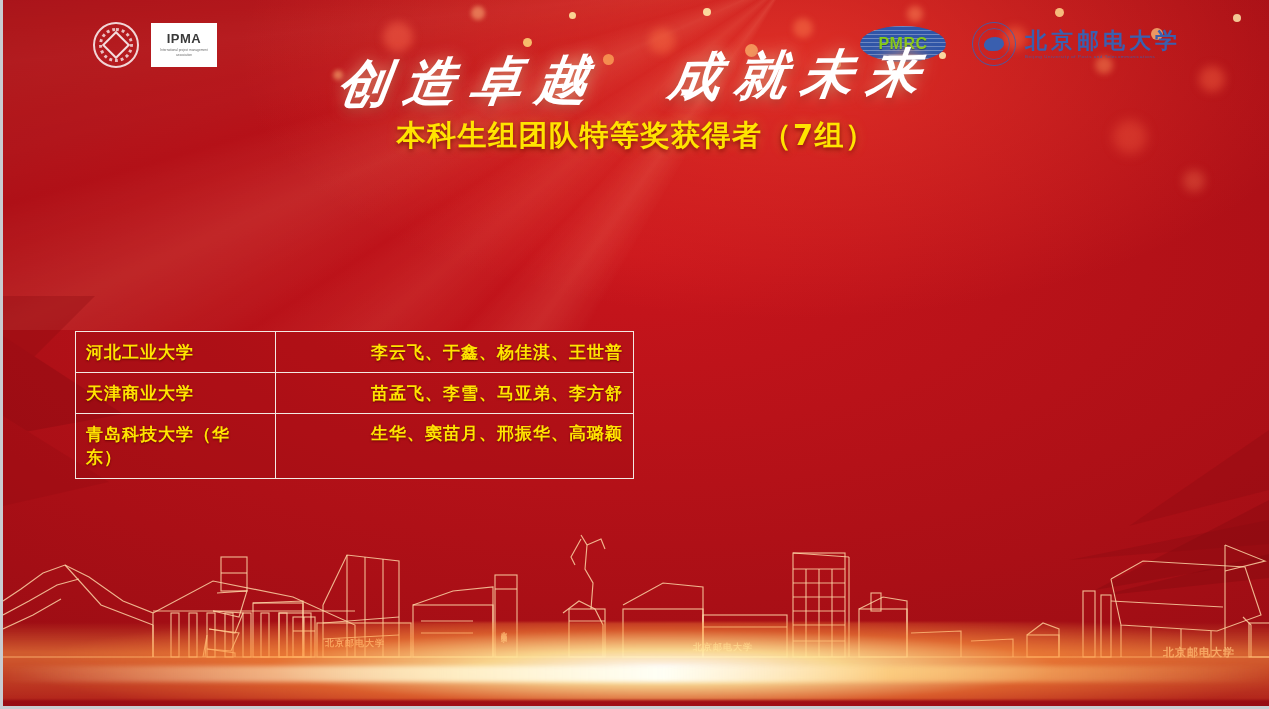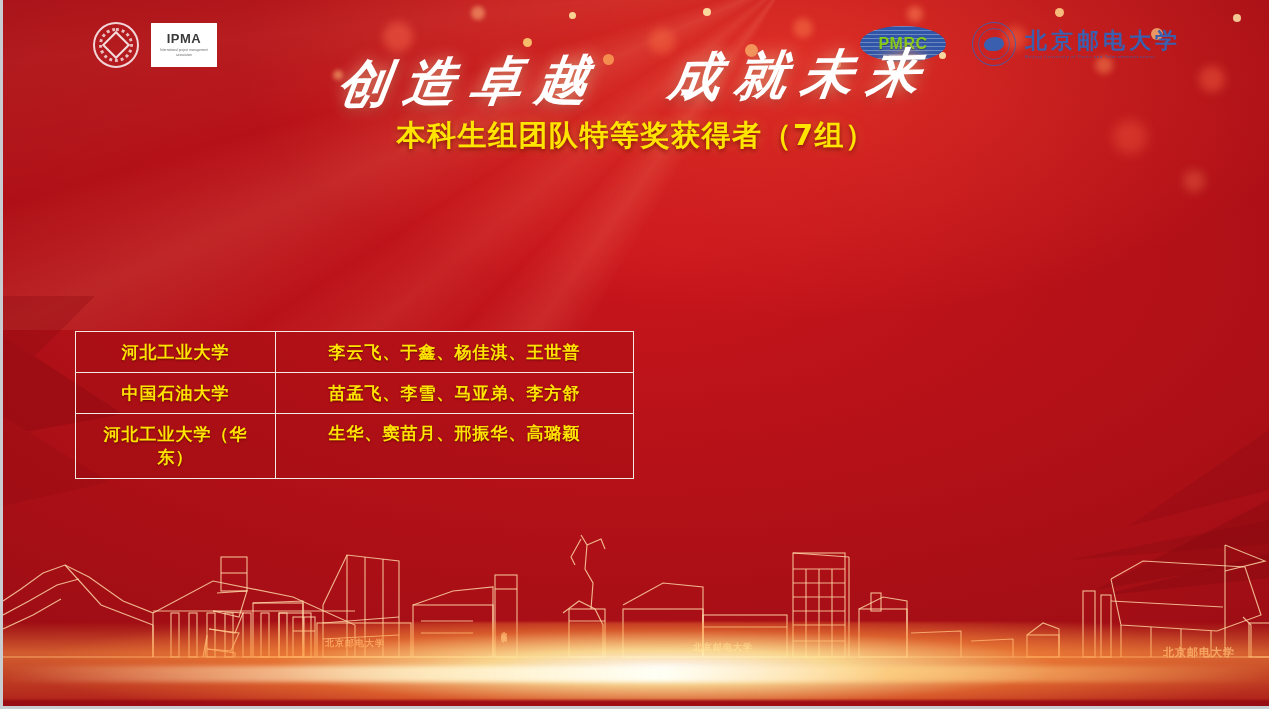--- a/index.html
+++ b/index.html
@@ -121,22 +121,22 @@
   .tables{position:absolute;top:331px;left:72px;right:56px;display:flex;gap:16px;align-items:flex-start;}
   table.awards{border-collapse:collapse;table-layout:fixed;background:rgba(150,10,16,.25);}
   table.awards td{
     border:1.6px solid #f3e9e3;
     color:#ffe400;
     font-family:"DejaVu Sans",sans-serif;font-weight:700;
     font-size:17px;letter-spacing:1px;line-height:1.35;
     padding:7px 10px;vertical-align:middle;
     text-shadow:0 1px 2px rgba(90,0,0,.8);
   }
-  table.awards td.school{text-align:center;}
-  table.awards td.members{text-align:center;}
+  table.awards td.school{}
+  table.awards td.members{text-align:right;}
   .t-left{width:558px;}
   .t-left col.c1{width:200px;}
   .t-left col.c2{width:358px;}
   .t-right{width:558px;}
   .t-right col.c1{width:180px;}
   .t-right col.c2{width:378px;}
   .t-left td{height:41px;}
   .t-right td{height:41px;}
   .t-left tr.tall td{height:65px;}
 </style>
@@ -219,25 +219,25 @@
       <colgroup>
           <col class="c1">
           <col class="c2">
         </colgroup>
       <tbody>
         <tr>
           <td class="school">河北工业大学</td>
           <td class="members">李云飞、于鑫、杨佳淇、王世普</td>
         </tr>
         <tr>
-          <td class="school">中国石油大学</td>
+          <td class="school">天津商业大学</td>
           <td class="members">苗孟飞、李雪、马亚弟、李方舒</td>
         </tr>
         <tr class="tall">
-          <td class="school">河北工业大学（华东）</td>
+          <td class="school">青岛科技大学（华东）</td>
           <td class="members" style="vertical-align:top;padding-top:8px;">生华、窦苗月、邢振华、高璐颖</td>
         </tr>
       </tbody>
     </table>
 
     <table class="awards t-right">
       <colgroup>
           <col class="c1">
           <col class="c2">
         </colgroup>

